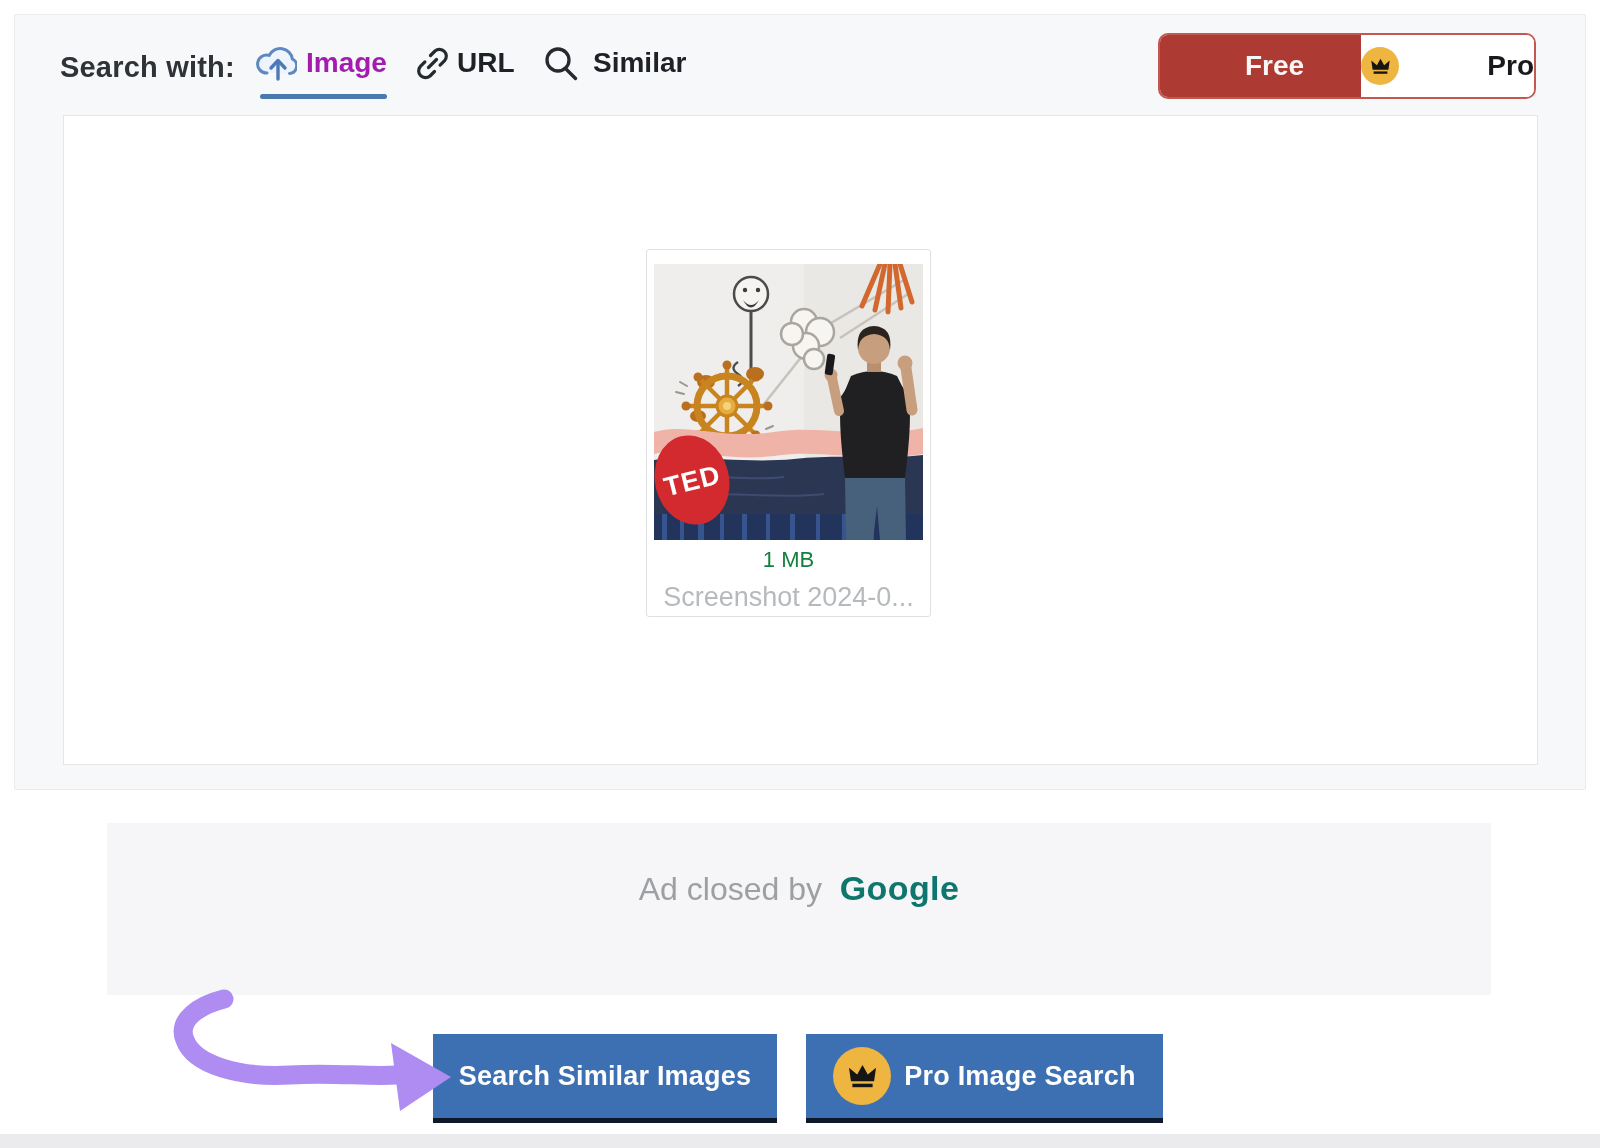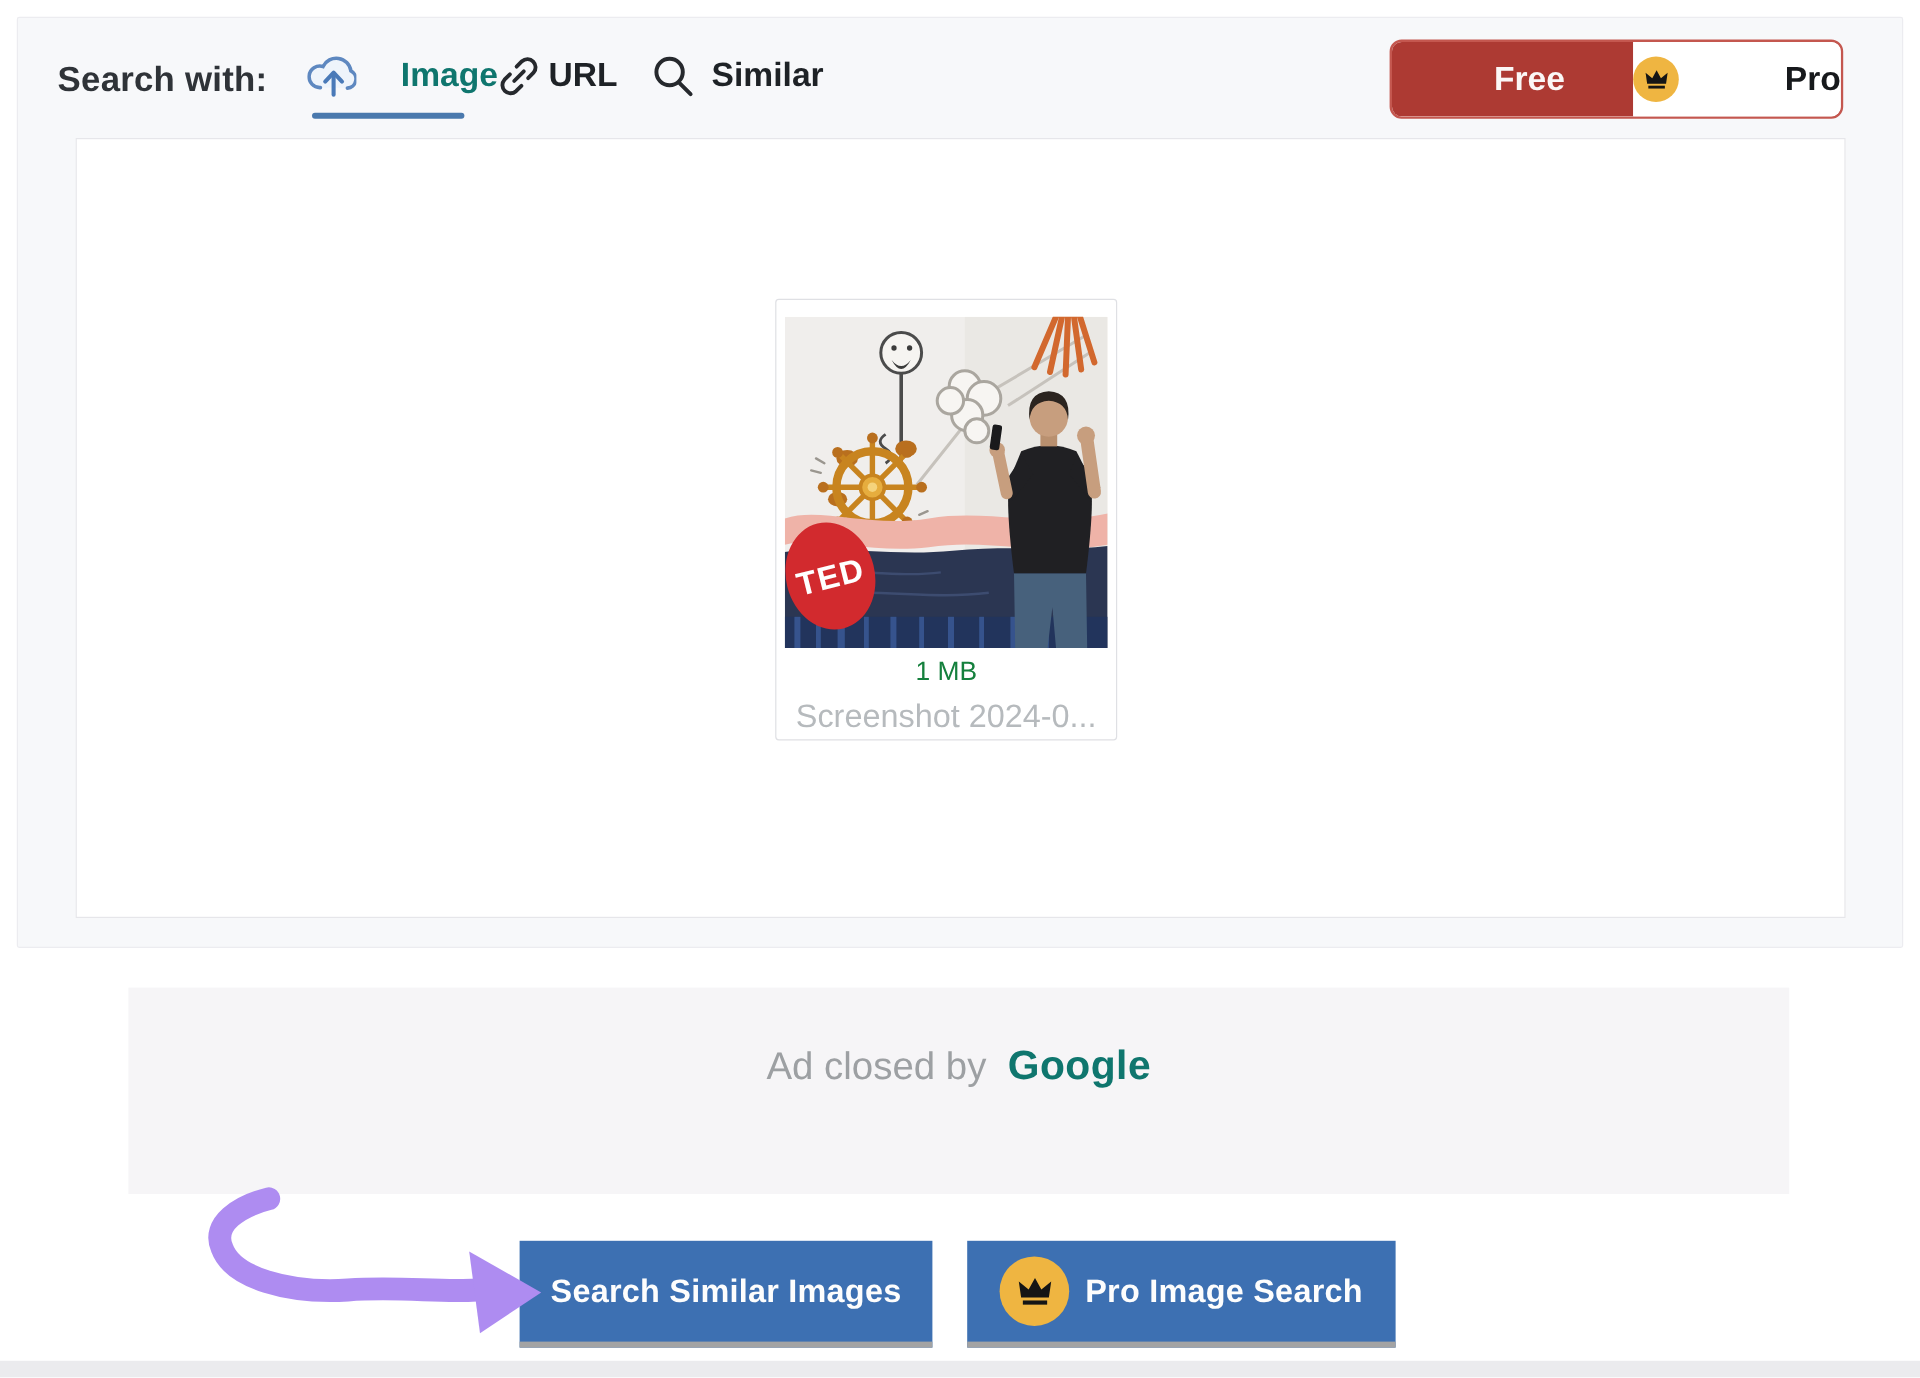--- a/index.html
+++ b/index.html
@@ -8,24 +8,24 @@
     background:#ffffff;font-family:"Liberation Sans",sans-serif;
     -webkit-font-smoothing:antialiased;
   }
   .abs{position:absolute;}
 
   
   .main-card{left:14px;top:14px;width:1570px;height:774px;background:#f7f8fa;
     border:1px solid #ececf0;border-radius:2px;}
 
   
-  .search-with{left:48px;top:51px;font-size:29px;font-weight:700;color:#2f3338;letter-spacing:.2px;}
+  .search-with{left:60px;top:51px;font-size:29px;font-weight:700;color:#2f3338;letter-spacing:.2px;}
   .tab{display:flex;align-items:center;height:40px;cursor:pointer;}
   .tab-image{left:256px;top:43px;gap:9px;}
-  .tab-image .tab-label{color:#0f766e;margin-left:28px;}
+  .tab-image .tab-label{color:#a21caf;}
   .tab-url{left:414px;top:43px;gap:6px;}
   .tab-keyword{left:542px;top:43px;gap:13px;}
   .tab-label{font-size:28px;font-weight:600;color:#1e2226;}
   .tab-underline{left:260px;top:94px;width:127px;height:5px;background:#4a79ad;border-radius:3px;}
 
   
   .plan-toggle{left:1158px;top:33px;width:378px;height:66px;border:2px solid #c4574f;
     border-radius:10px;display:flex;overflow:hidden;background:#ffffff;box-sizing:border-box;}
   .plan-free{flex:1;background:#ad3a33;display:flex;align-items:center;justify-content:center;
     font-size:28px;font-weight:700;color:#fbf7f6;cursor:pointer;padding-left:28px;}
@@ -45,21 +45,21 @@
   .file-size{margin-top:7px;font-size:22px;color:#15803d;}
   .file-name{margin-top:9px;font-size:27px;color:#b6babd;}
 
   
   .ad-box{left:107px;top:823px;width:1384px;height:172px;background:#f6f5f7;
     text-align:center;box-sizing:border-box;padding-top:46px;}
   .ad-text{font-size:32px;color:#9da0a3;}
   .ad-brand{font-size:34px;font-weight:600;color:#0f766e;letter-spacing:.4px;}
 
   
-  .action-btn{top:1034px;height:89px;background:#3d70b2;border:none;border-bottom:5px solid #a3a3a3;
+  .action-btn{top:1034px;height:89px;background:#3d70b2;border:none;border-bottom:5px solid #0f172a;
     box-sizing:border-box;display:flex;align-items:center;justify-content:center;gap:13px;
     color:#fdfdfd;font-size:27px;font-weight:600;font-family:"Liberation Sans",sans-serif;
     letter-spacing:.2px;cursor:pointer;}
   .btn-similar{left:433px;width:344px;}
   .btn-pro{left:806px;width:357px;}
   .crown-circle-lg{width:58px;height:58px;border-radius:50%;background:#efb541;
     display:flex;align-items:center;justify-content:center;flex:0 0 auto;}
 
   .bottom-strip{left:0;top:1134px;width:1600px;height:14px;background:#ebebee;}
 

